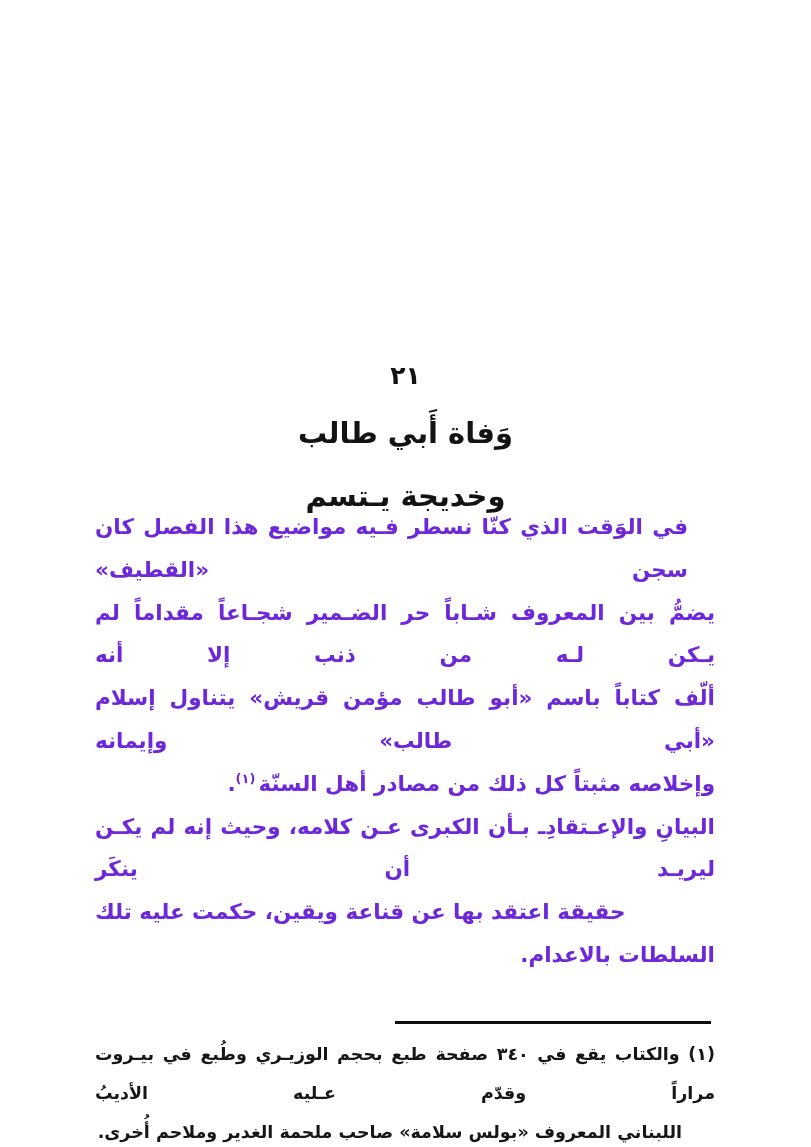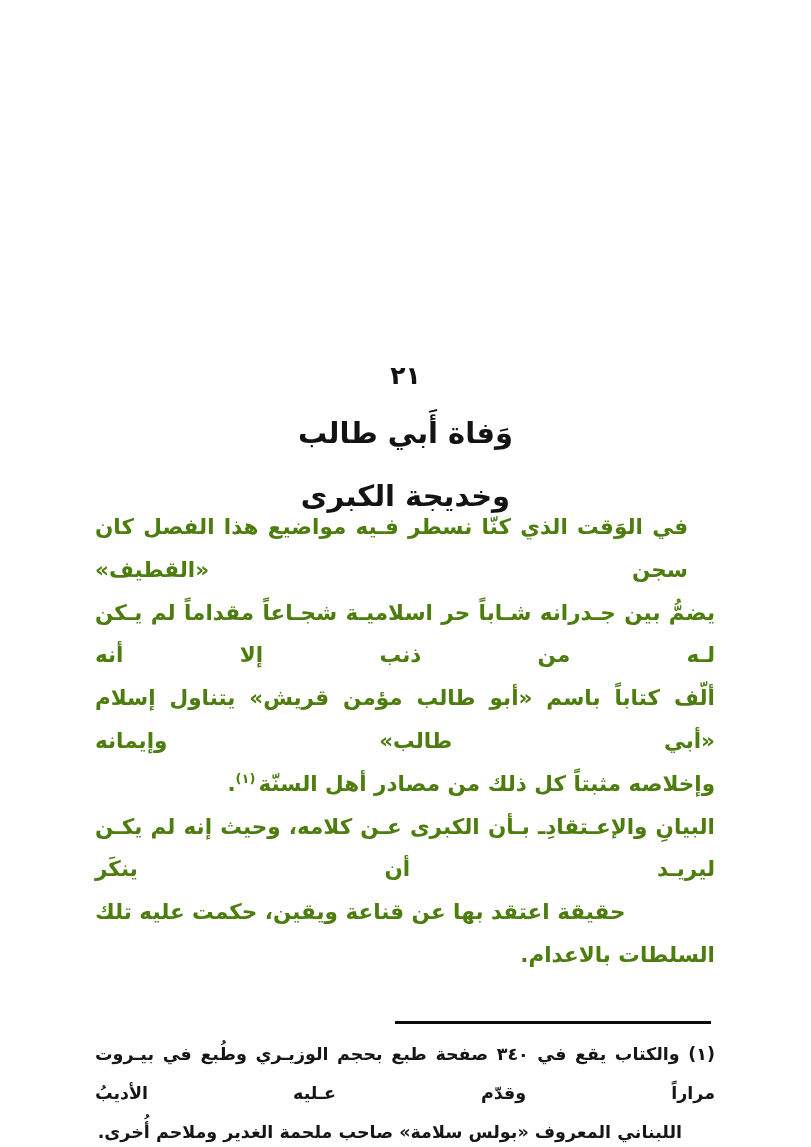--- a/index.html
+++ b/index.html
@@ -38,21 +38,21 @@
 
   
   .body-text {
     position: absolute;
     top: 506px; right: 96px;
     width: 620px;
     direction: rtl;
     font-size: 21.5px;
     font-weight: 600;
     line-height: 42.8px;
-    color: #4d7c0f;
+    color: #6d28d9;
   }
   .line {
     text-align: justify;
     text-align-last: justify;
   }
   .line.first { padding-right: 27px; }
   .line.last {
     text-align: left;
     text-align-last: right;
   }
@@ -91,27 +91,27 @@
   }
 </style>
 </head>
 <body>
 
 <div class="page">
 
   <header class="chapter-heading">
     <div class="chapter-number">٢١</div>
     <h1 class="chapter-title">وَفاة أَبي طالب</h1>
-    <h1 class="chapter-title">وخديجة الكبرى</h1>
+    <h1 class="chapter-title">وخديجة يـتسم</h1>
   </header>
 
   <main class="body-text">
 
     <div class="line first">في الوَقت الذي كنّا نسطر فـيه مواضيع هذا الفصل كان سجن «القطيف»</div>
-    <div class="line">يضمُّ بين جـدرانه شـاباً حر اسلاميـة شجـاعاً مقداماً لم يـكن لـه من ذنب إلا أنه</div>
+    <div class="line">يضمُّ بين المعروف شـاباً حر الضـمير شجـاعاً مقداماً لم يـكن لـه من ذنب إلا أنه</div>
     <div class="line">ألّف كتاباً باسم «أبو طالب مؤمن قريش» يتناول إسلام «أبي طالب» وإيمانه</div>
     <div class="line last"><span>وإخلاصه مثبتاً كل ذلك من مصادر أهل السنّة</span><sup class="fn-ref">(١)</sup><span>.</span></div>
 
     <div class="line">البيانِ والإعـتقادِـ بـأن الكبرى عـن كلامه، وحيث إنه لم يكـن ليريـد أن ينكَر</div>
     <div class="line last">حقيقة اعتقد بها عن قناعة ويقين، حكمت عليه تلك السلطات بالاعدام.</div>
 
 
   </main>
 
   <div class="footnote-rule"></div>

